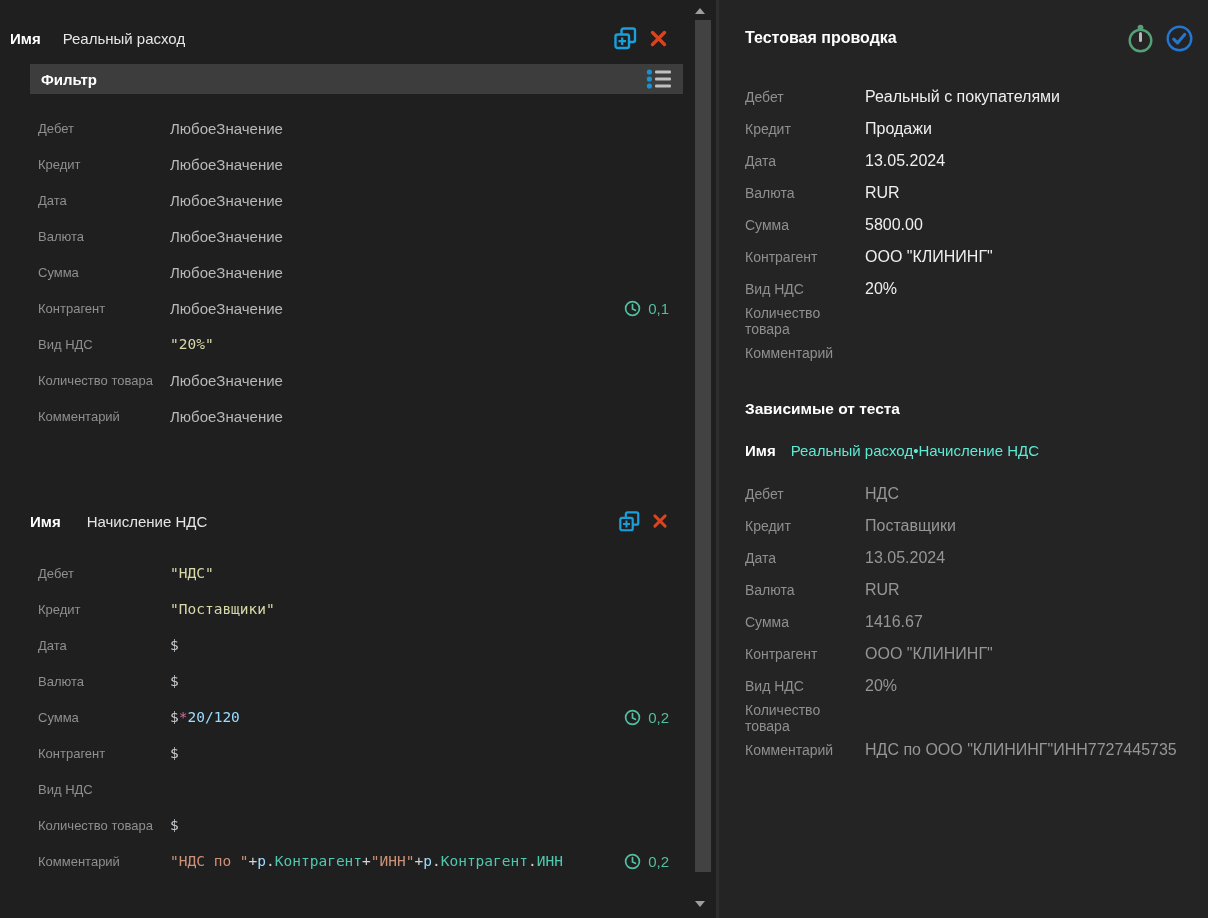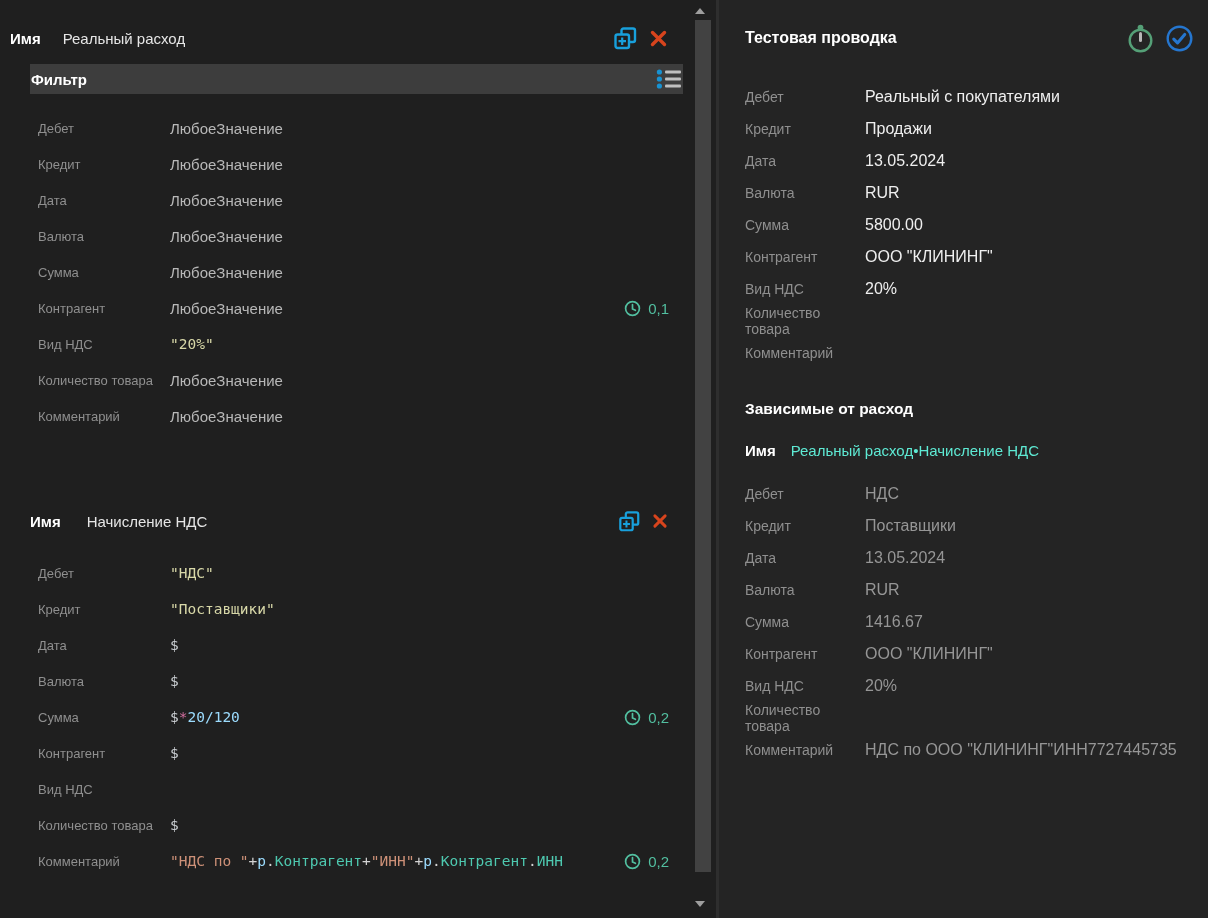--- a/index.html
+++ b/index.html
@@ -17,21 +17,21 @@
   .name-row { position:absolute; display:flex; align-items:center; }
   .h1 { top:24px; left:10px; right:14px; height:28px; }
   .h2 { top:507px; left:30px; right:14px; height:28px; }
   .bold-lbl { font-weight:bold; color:#ffffff; font-size:15px; }
   .name-val { margin-left:22px; color:#e6e6e6; font-size:15px; }
   .h2 .name-val { margin-left:26px; }
   .hdr-icons { margin-left:auto; display:flex; align-items:center; gap:10px; }
   .icon-btn { display:flex; align-items:center; justify-content:center; cursor:default; }
 
   .section-bar { position:absolute; left:30px; width:653px; background:#3d3d3d;
-    display:flex; align-items:center; padding:0 1px; }
+    display:flex; align-items:center; padding:0 11px; }
   .bar-filter { top:64px; height:30px; }
   .bar-dep    { top:470px; height:29px; }
   .section-bar .t { font-weight:bold; color:#ffffff; font-size:15px; }
   .section-bar .icon-btn { margin-left:auto; }
 
   
   .rows { position:absolute; }
   #filter-rows { top:110px; left:38px; width:631px; }
   #dep-rows    { top:555px; left:38px; width:631px; }
   #test-rows   { top:81px;  left:26px; width:447px; }
@@ -327,21 +327,21 @@
     <span class="val white"></span>
 
   </div>
         <div class="row">
     <span class="lab">Комментарий</span>
     <span class="val white"></span>
 
   </div>
       </div>
 
-    <div class="rdep-title">Зависимые от расход</div>
+    <div class="rdep-title">Зависимые от теста</div>
 
     <div class="rname-row">
       <span class="bold-lbl">Имя</span>
       <span class="name-val">Реальный расход•Начисление НДС</span>
     </div>
 
     <div class="rows rows-right rows-32" id="result-rows">
         <div class="row">
     <span class="lab">Дебет</span>
     <span class="val dim">НДС</span>

